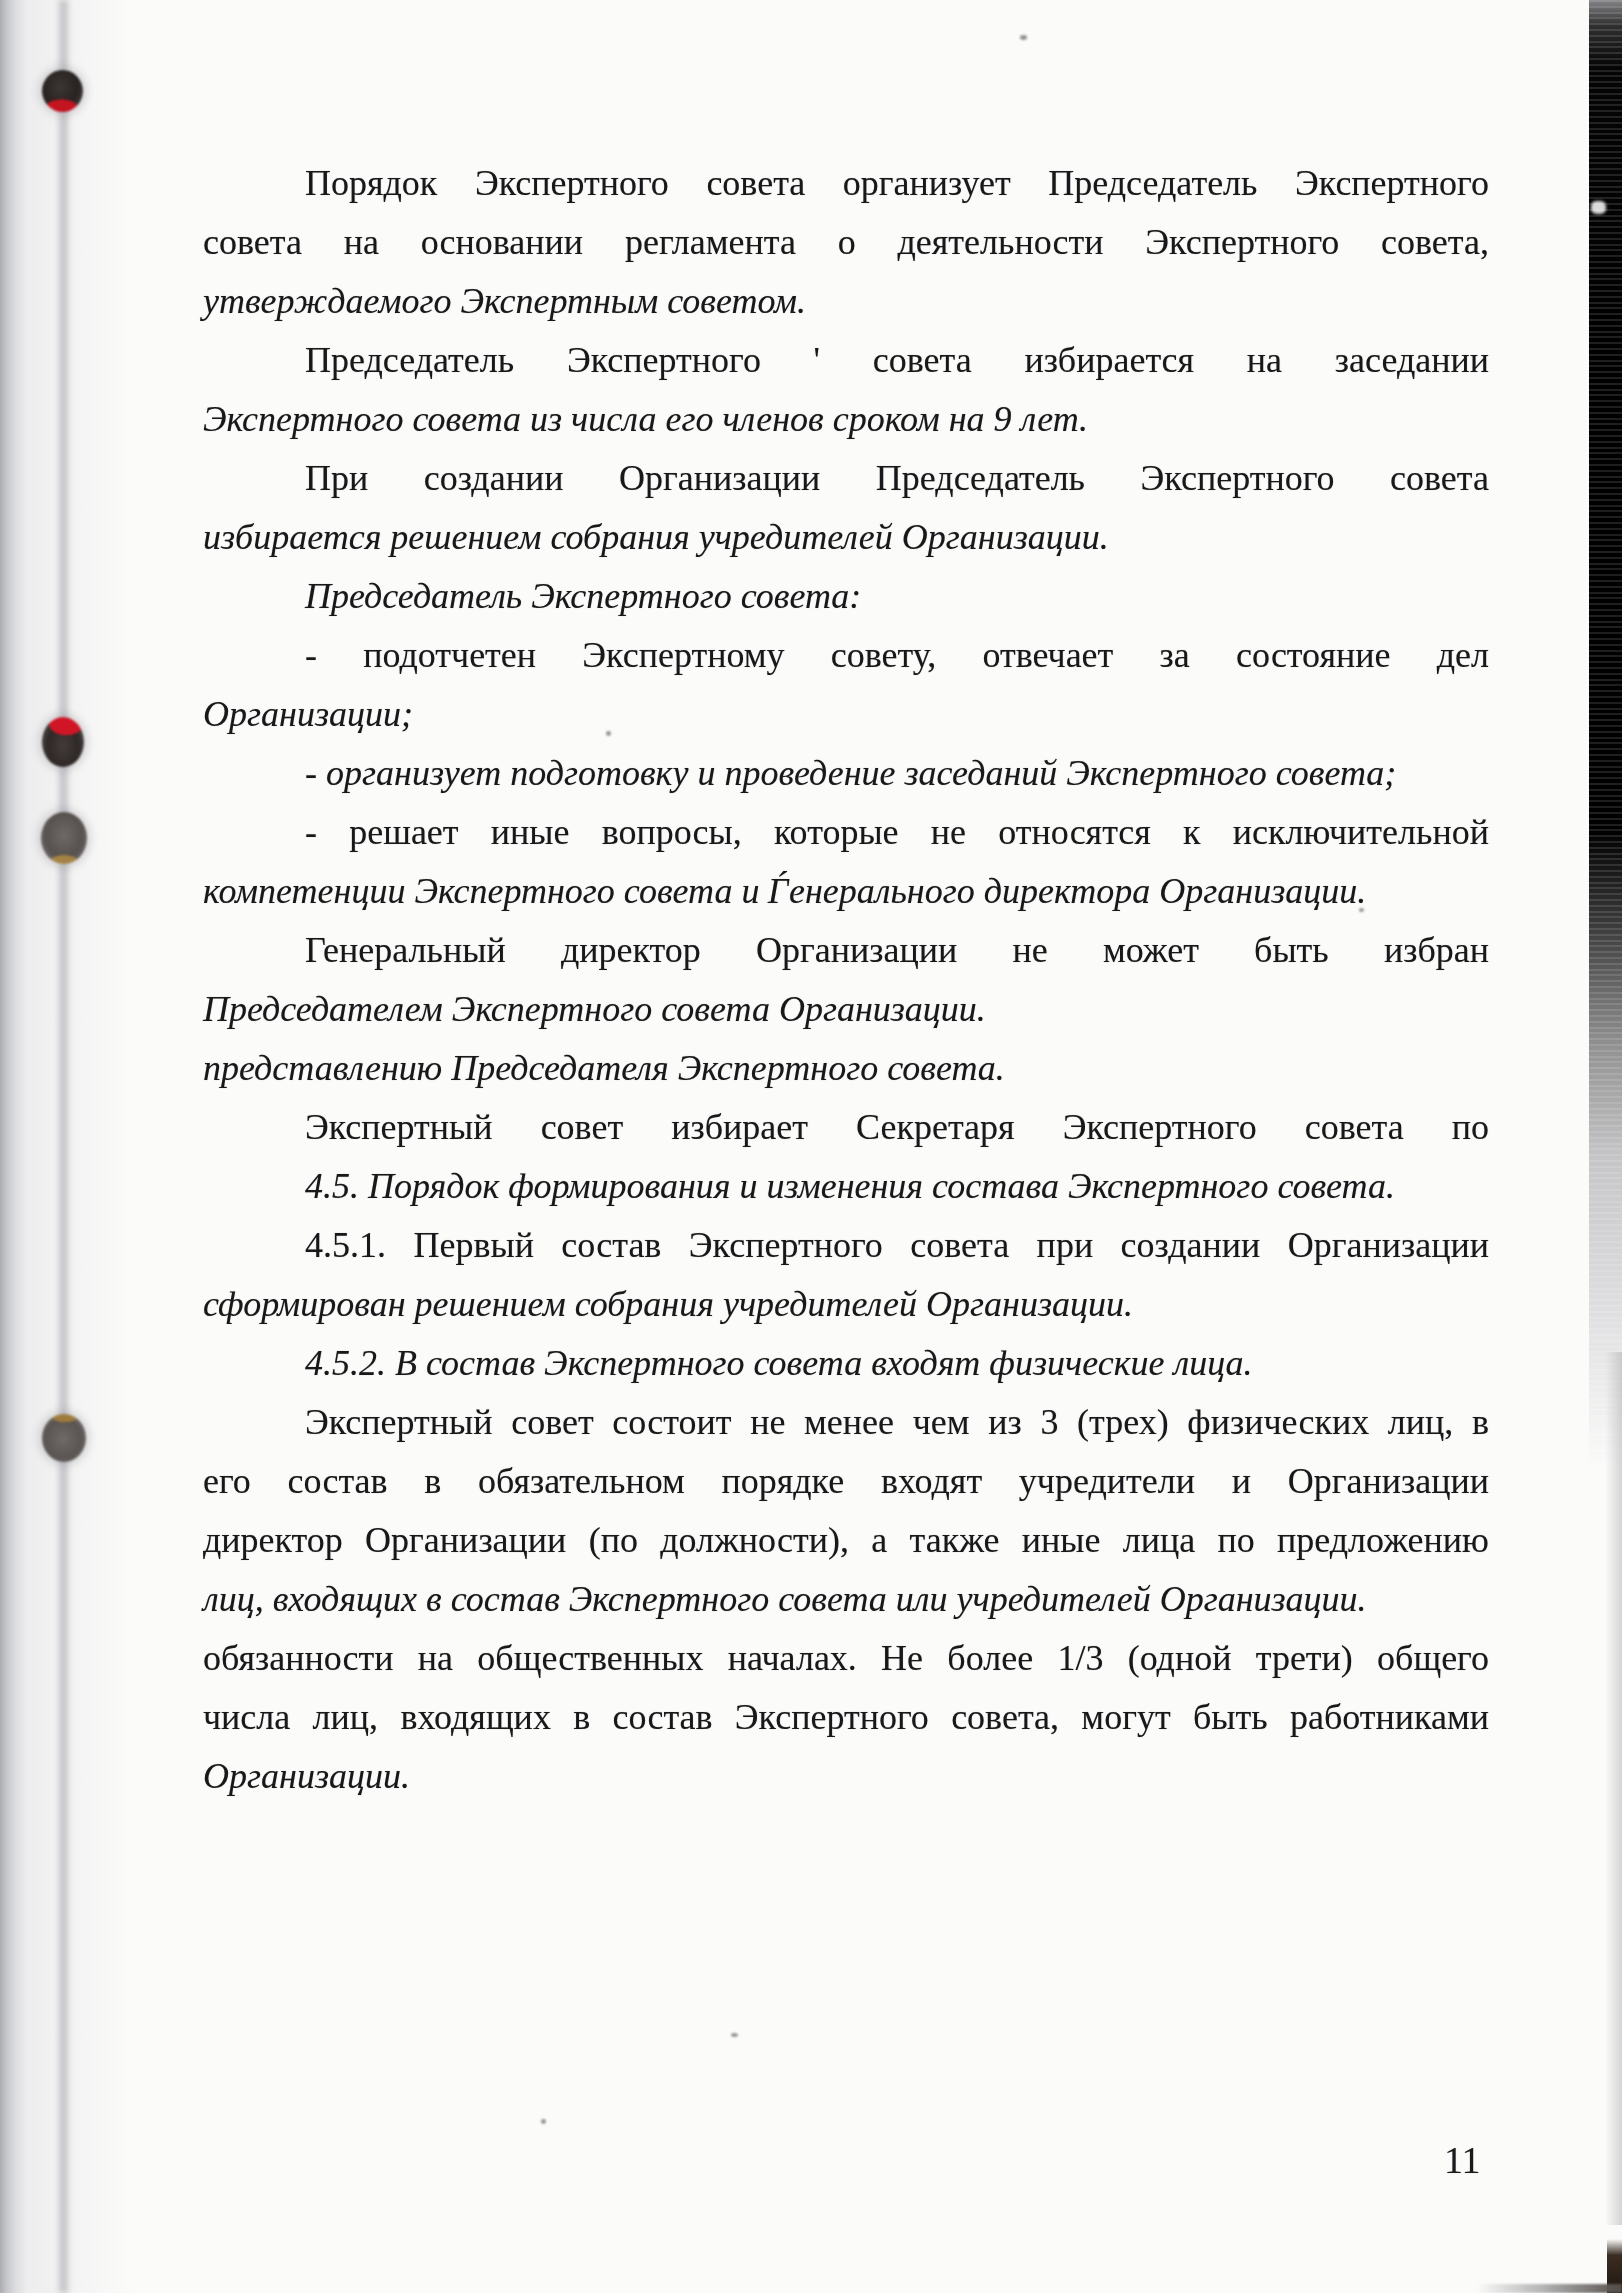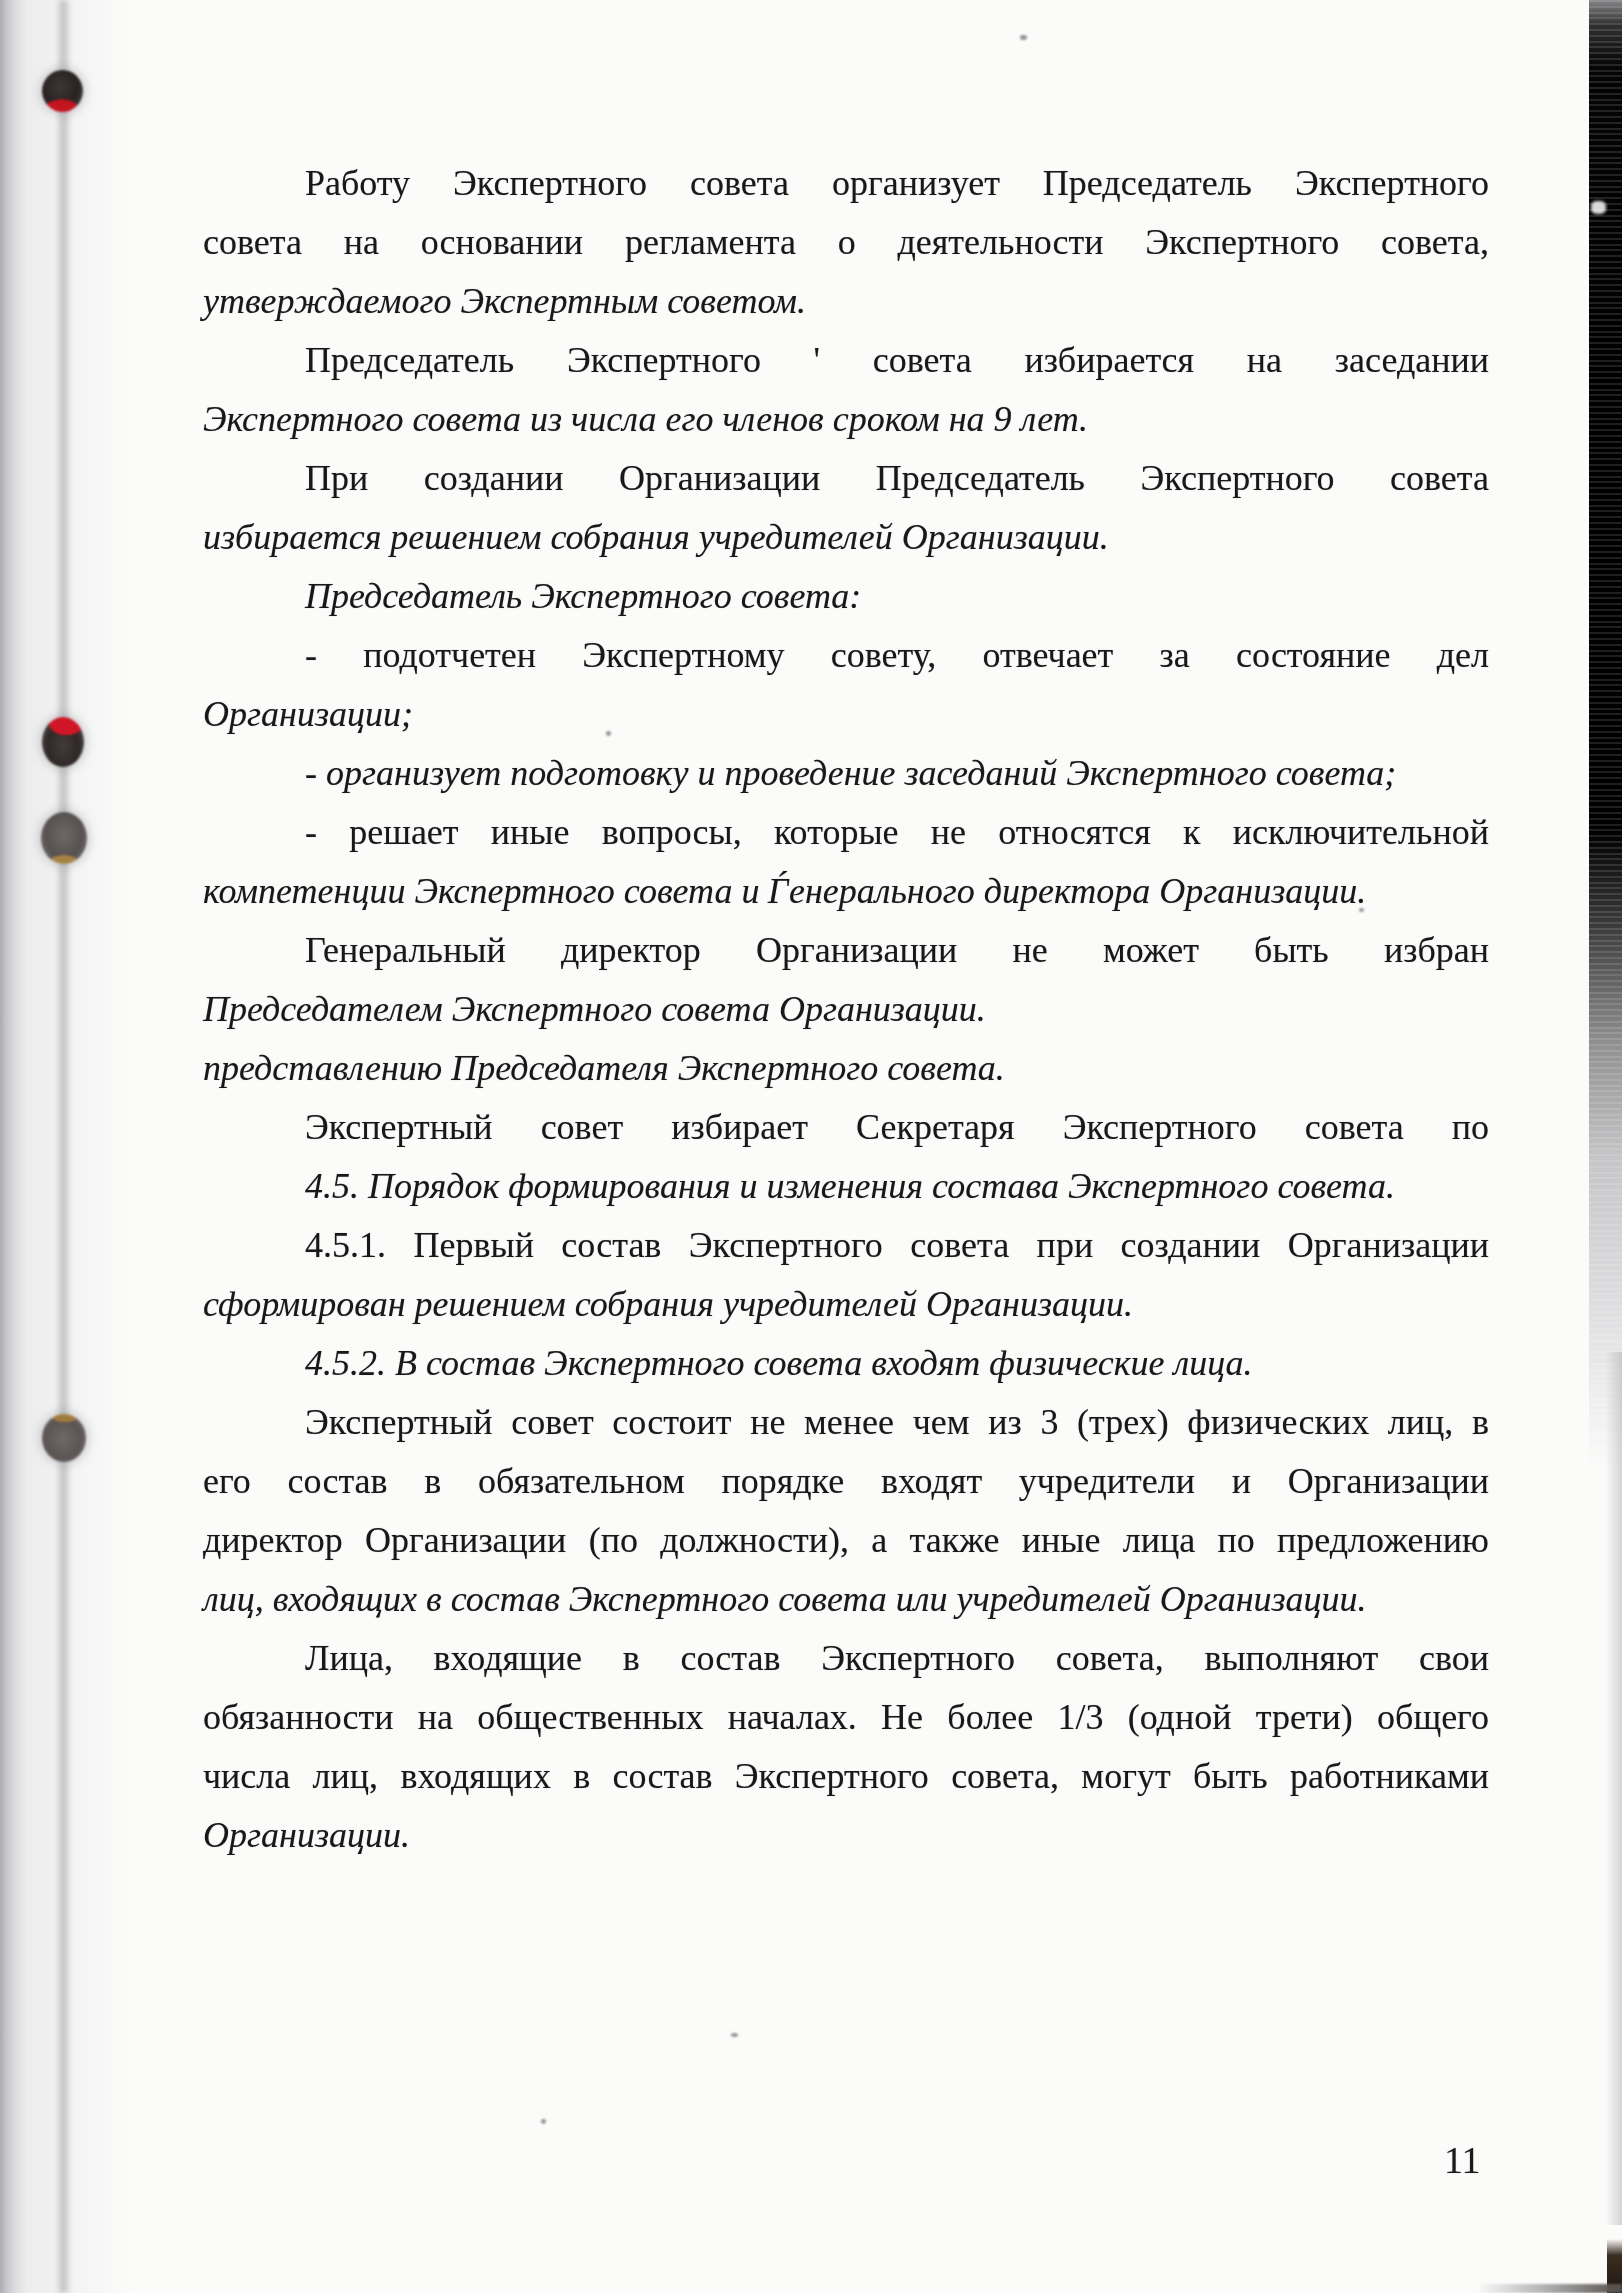--- a/index.html
+++ b/index.html
@@ -159,21 +159,21 @@
   <div class="corner-shadow"></div>
   <div class="bottom-strip"></div>
 
   <div class="speck sp1"></div>
   <div class="speck sp2"></div>
   <div class="speck sp3"></div>
   <div class="speck sp4"></div>
   <div class="speck sp5"></div>
 
   <div class="text-block" id="text-block">
-      <div class="line ind">Работу Экспертного совета организует Председатель Экспертного</div>
+      <div class="line ind">Порядок Экспертного совета организует Председатель Экспертного</div>
       <div class="line">совета на основании регламента о деятельности Экспертного совета,</div>
       <div class="line end">утверждаемого Экспертным советом.</div>
       <div class="line ind">Председатель Экспертного ' совета избирается на заседании</div>
       <div class="line end">Экспертного совета из числа его членов сроком на 9 лет.</div>
       <div class="line ind">При создании Организации Председатель Экспертного совета</div>
       <div class="line end">избирается решением собрания учредителей Организации.</div>
       <div class="line ind end">Председатель Экспертного совета:</div>
       <div class="line ind">- подотчетен Экспертному совету, отвечает за состояние дел</div>
       <div class="line end">Организации;</div>
       <div class="line ind end">- организует подготовку и проведение заседаний Экспертного совета;</div>
@@ -184,21 +184,20 @@
       <div class="line end">представлению Председателя Экспертного совета.</div>
       <div class="line ind">Экспертный совет избирает Секретаря Экспертного совета по</div>
       <div class="line ind end">4.5. Порядок формирования и изменения состава Экспертного совета.</div>
       <div class="line ind">4.5.1. Первый состав Экспертного совета при создании Организации</div>
       <div class="line end">сформирован решением собрания учредителей Организации.</div>
       <div class="line ind end">4.5.2. В состав Экспертного совета входят физические лица.</div>
       <div class="line ind">Экспертный совет состоит не менее чем из 3 (трех) физических лиц, в</div>
       <div class="line">его состав в обязательном порядке входят учредители и Организации</div>
       <div class="line">директор Организации (по должности), а также иные лица по предложению</div>
       <div class="line end">лиц, входящих в состав Экспертного совета или учредителей Организации.</div>
-      <div class="line ind">Лица, входящие в состав Экспертного совета, выполняют свои</div>
       <div class="line">обязанности на общественных началах. Не более 1/3 (одной трети) общего</div>
       <div class="line">числа лиц, входящих в состав Экспертного совета, могут быть работниками</div>
       <div class="line end">Организации.</div>
     </div>
 
   <div class="page-number">11</div>
 
 </div>
 
 

